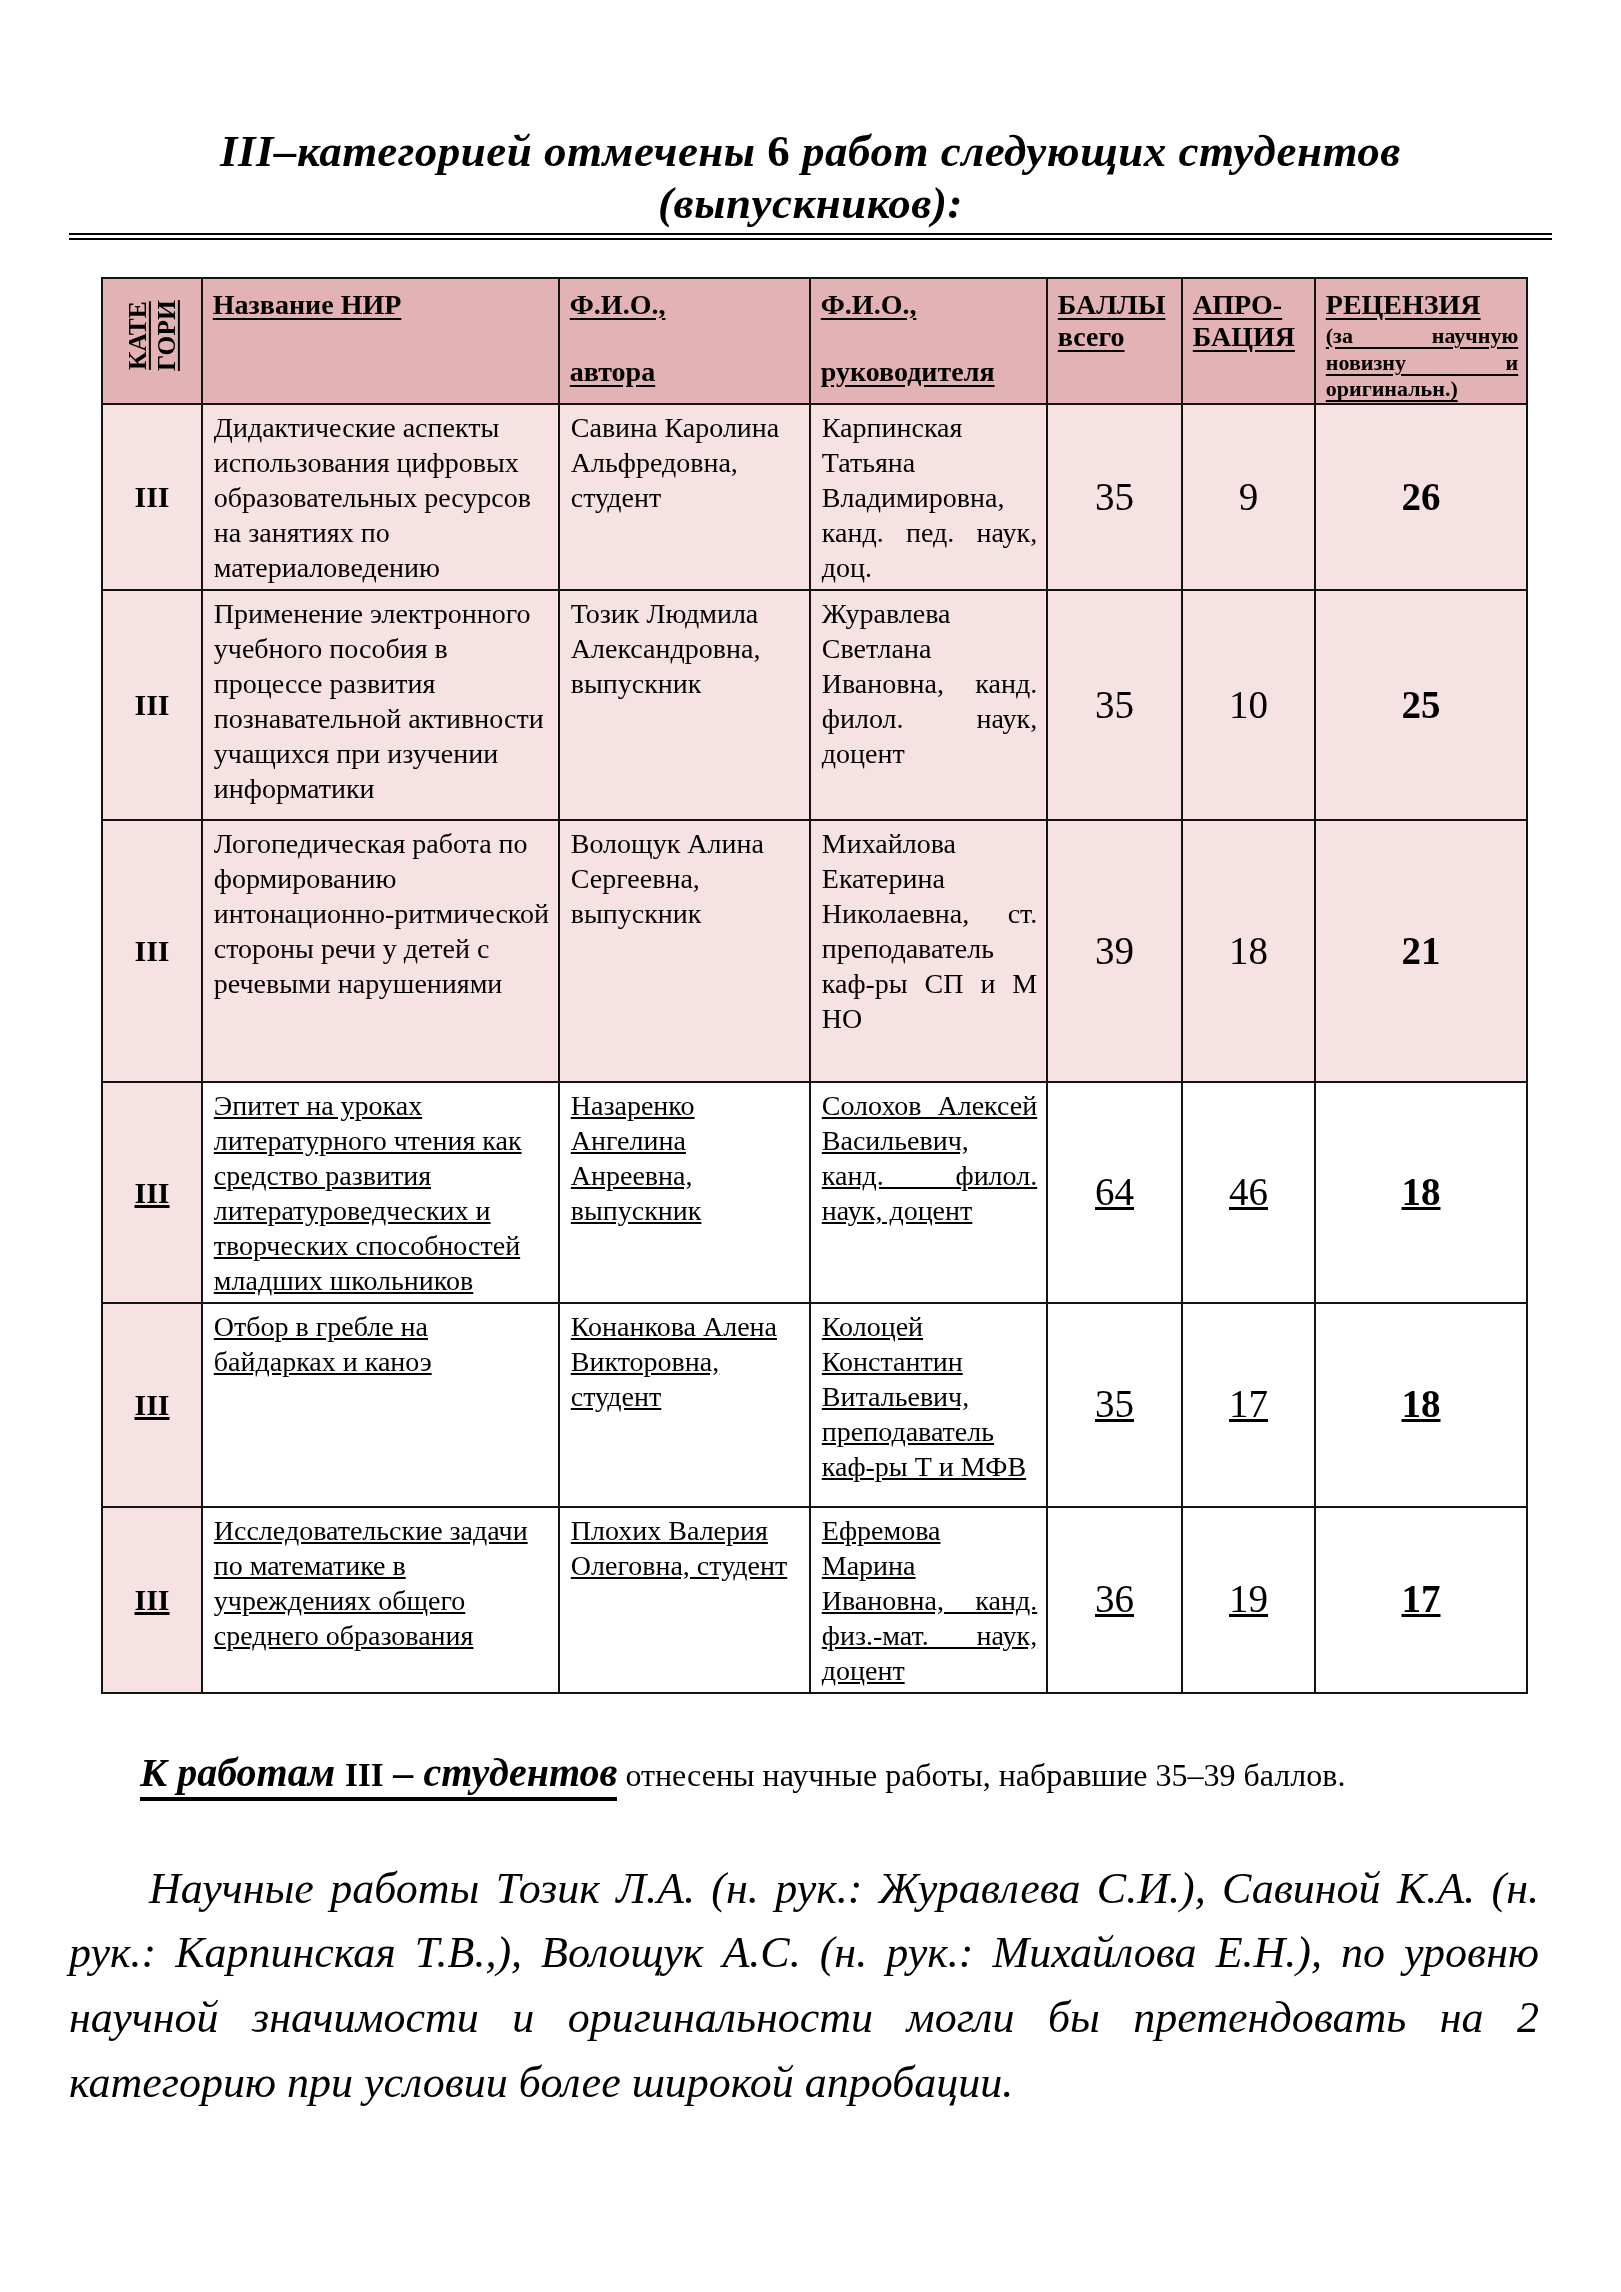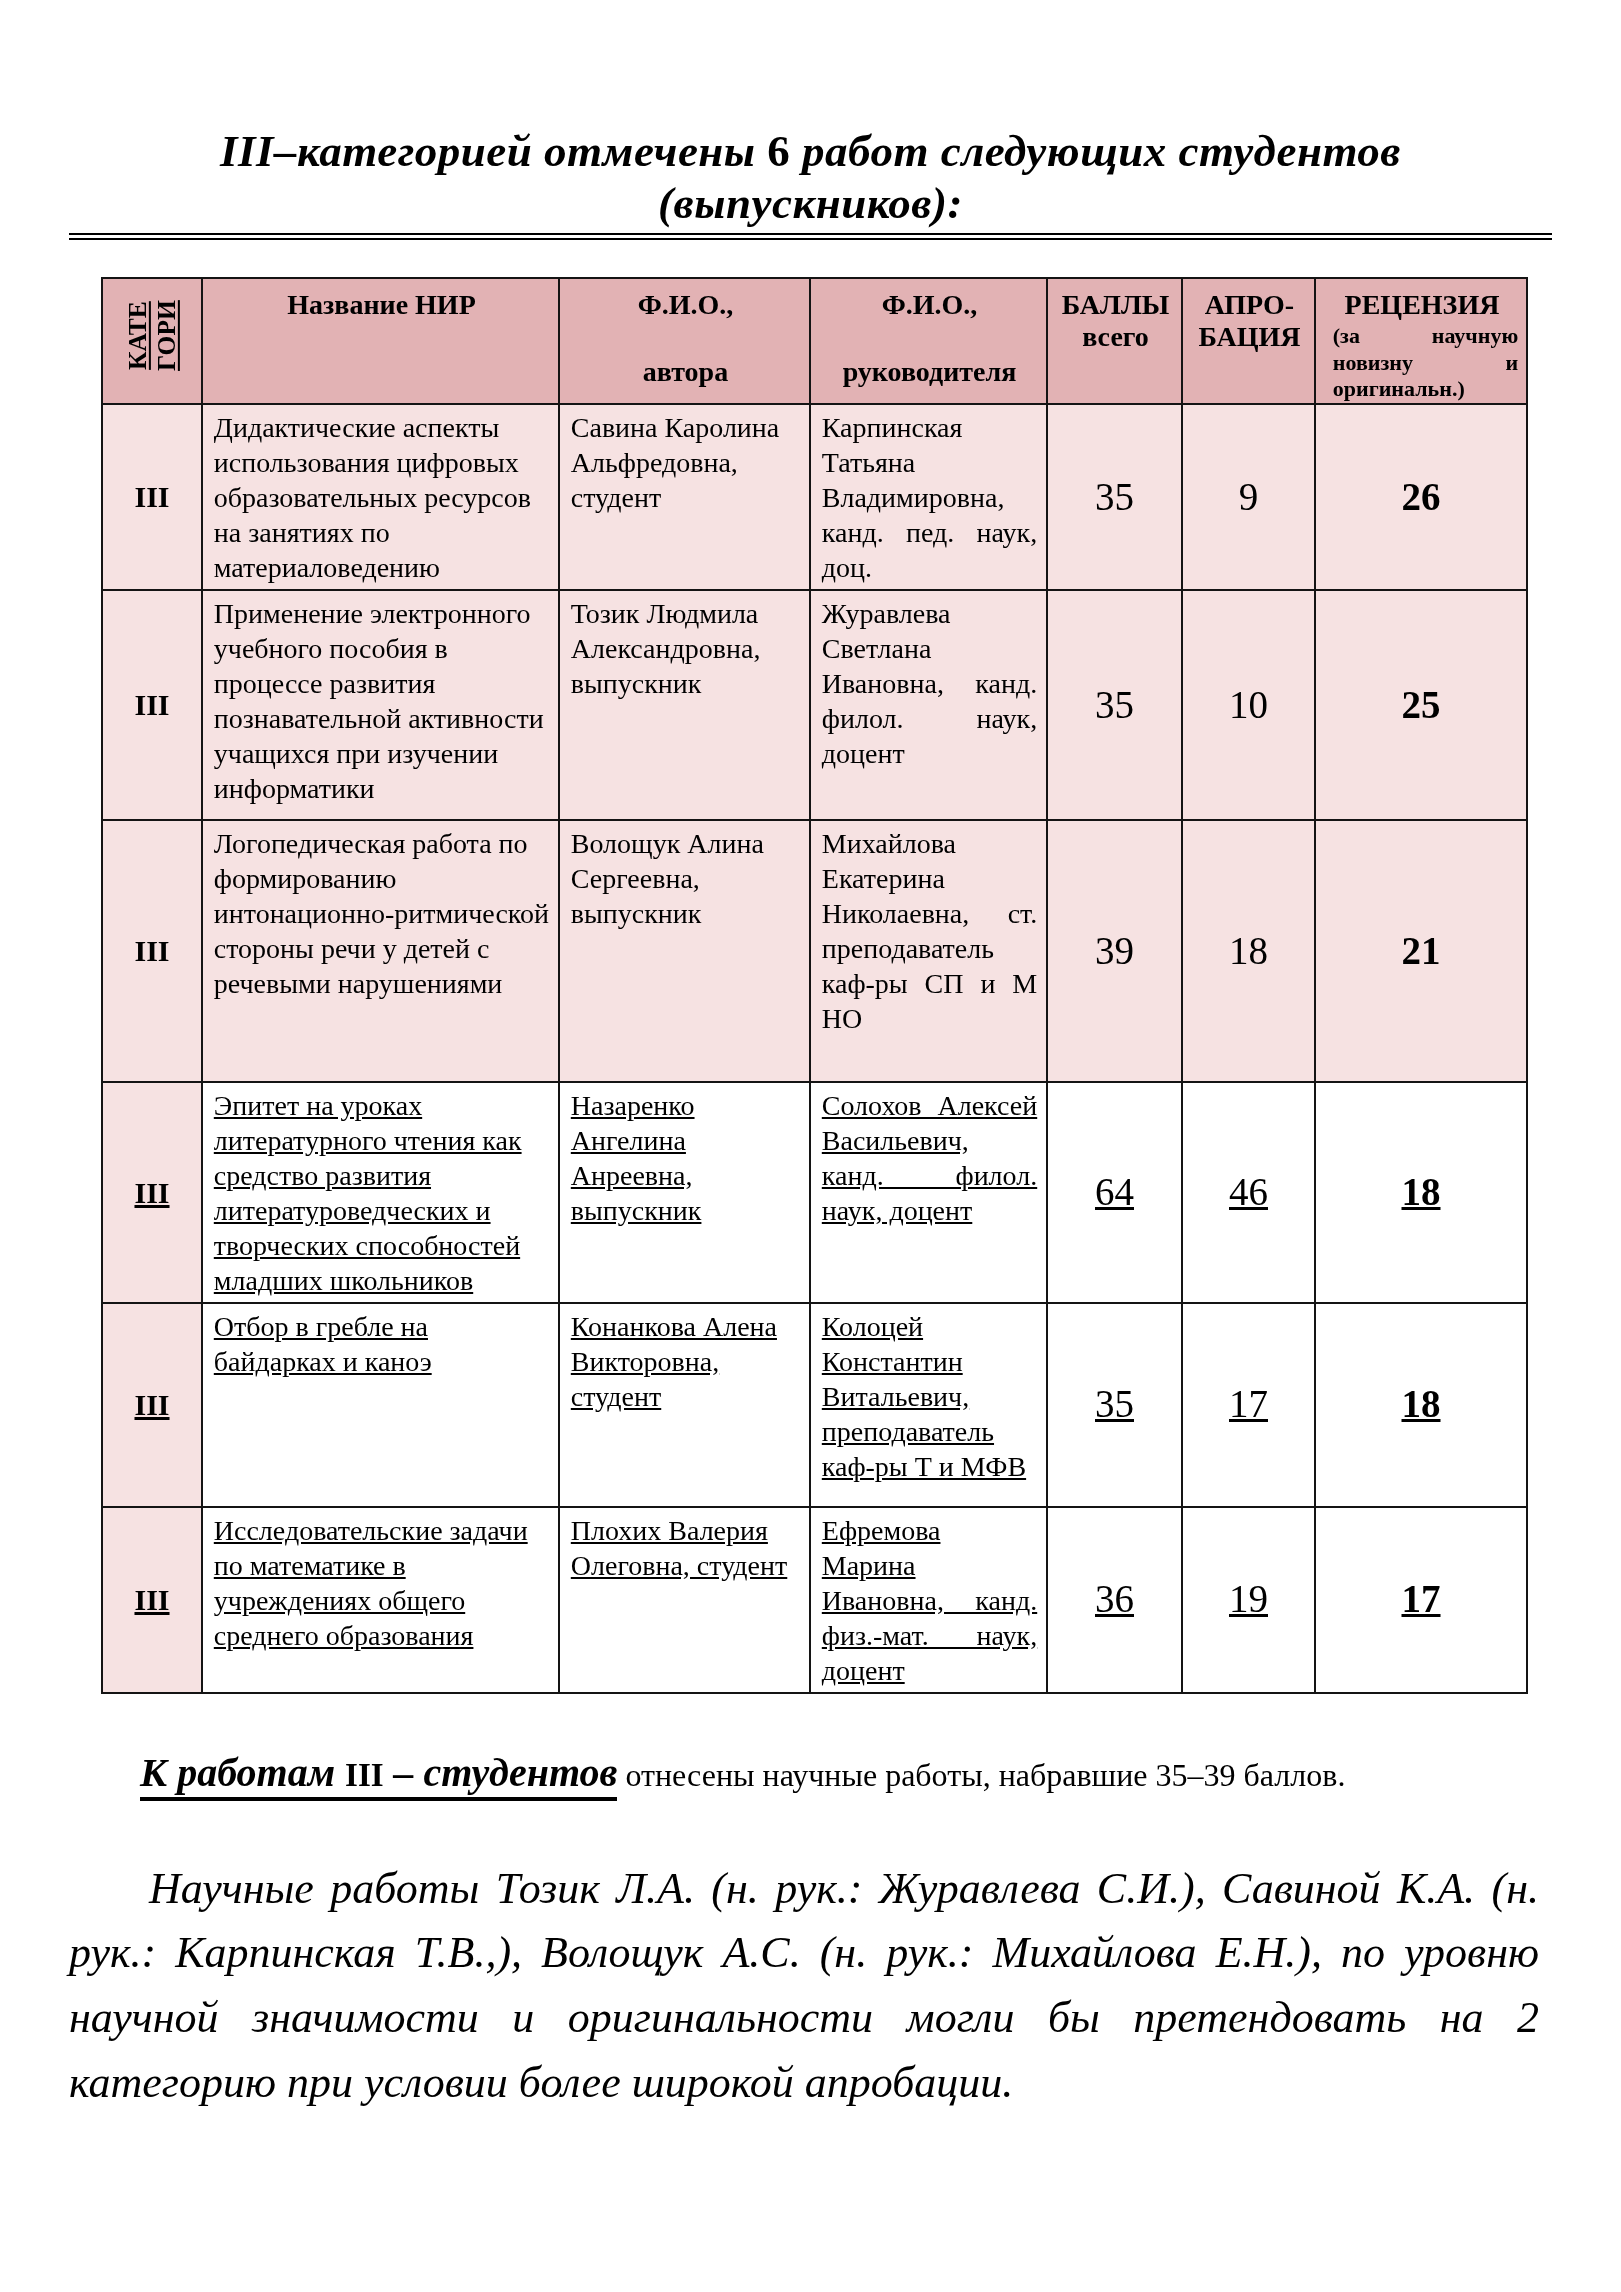--- a/index.html
+++ b/index.html
@@ -56,37 +56,37 @@
   }
 
   tr.head-row { height: 118px; background: #e2b2b4; }
   tr.head-row th {
     vertical-align: top;
     text-align: left;
     font-weight: bold;
     font-size: 28px;
     padding: 9.8px 7.8px 0 9.8px;
   }
-  tr.head-row th .u { text-underline-offset: 3.9px; text-align: center; }
+  tr.head-row th .u { text-decoration: underline; text-underline-offset: 3.9px; }
   .hdr-gap { display: block; margin-top: 35px; }
   .hdr-line { display: block; }
 
   th.cat-th { padding: 0 !important; }
   .vert-wrap { display: flex; height: 114px; align-items: center; justify-content: center; }
   .vert { transform: rotate(-90deg); white-space: nowrap; text-align: center; font-size: 25.5px; line-height: 1.12; }
   .vert span { display: block; text-decoration: underline; text-underline-offset: 2.9px; }
 
   .rev-sub {
     display: block;
     font-size: 22px;
     line-height: 1.22;
     text-align: justify;
+    text-decoration: underline;
     text-underline-offset: 3.9px;
     margin-top: 2px;
-    margin-left: 7px;
   }
 
   
   tr.data-row td { font-size: 28px; line-height: 1.25; vertical-align: top; padding: 4.9px 8.8px 3.9px 10.8px; }
   tr.data-row td.cell-cat {
     background: #f6e2e2;
     text-align: center;
     vertical-align: middle;
     font-weight: bold;
     font-size: 30px;

